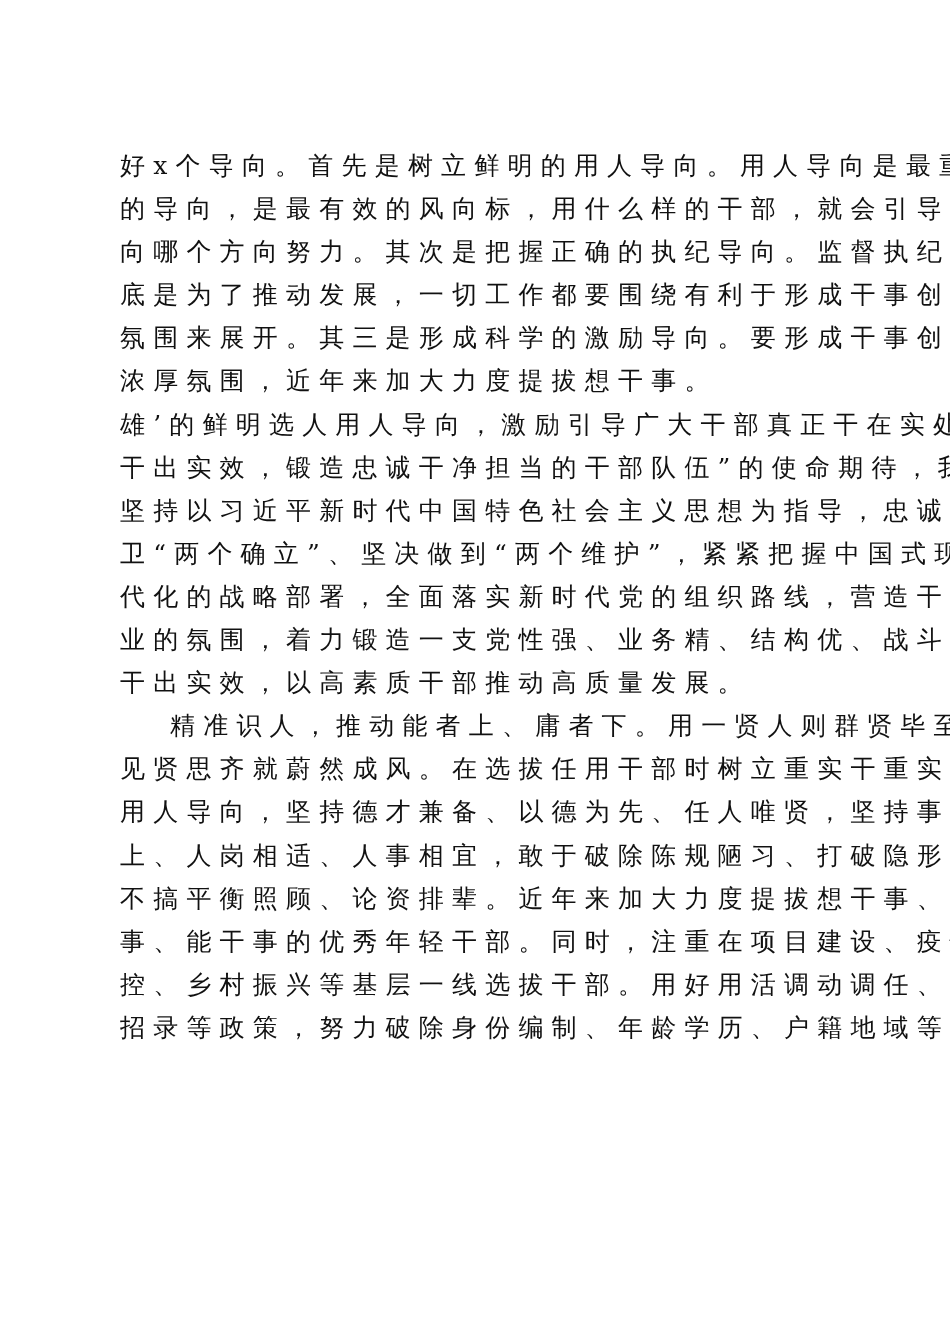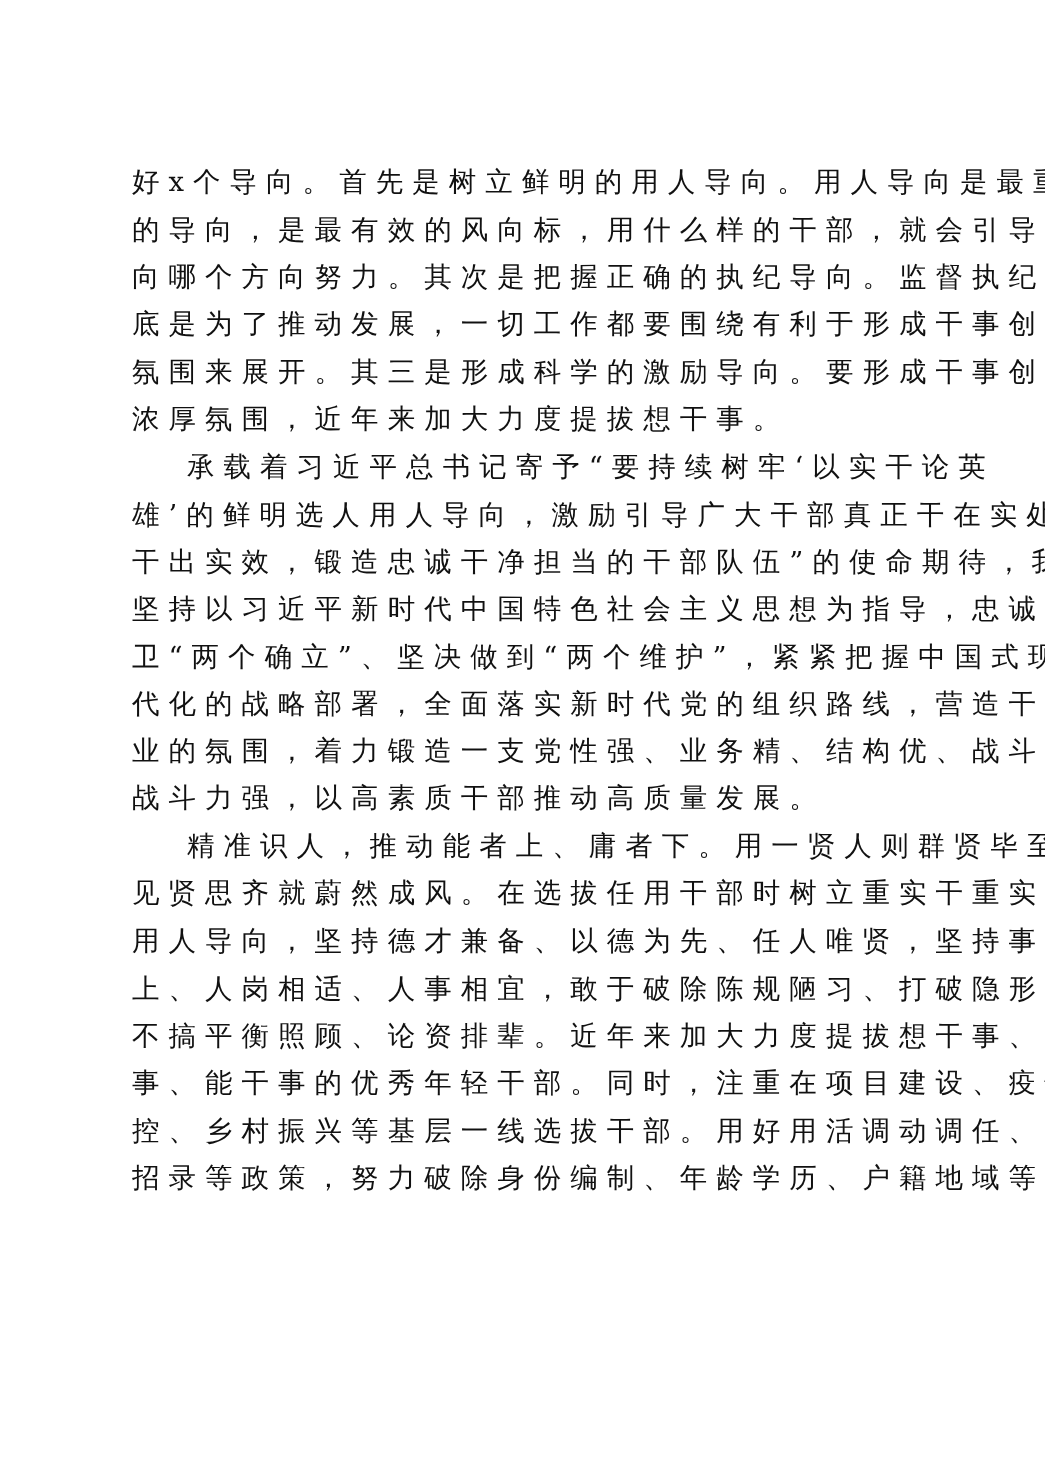--- a/index.html
+++ b/index.html
@@ -44,28 +44,27 @@
   <div class="paragraph">
     <div class="line">好x个导向。首先是树立鲜明的用人导向。用人导向是最重要</div>
     <div class="line">的导向，是最有效的风向标，用什么样的干部，就会引导干部</div>
     <div class="line">向哪个方向努力。其次是把握正确的执纪导向。监督执纪说到</div>
     <div class="line">底是为了推动发展，一切工作都要围绕有利于形成干事创业的</div>
     <div class="line">氛围来展开。其三是形成科学的激励导向。要形成干事创业的</div>
     <div class="line">浓厚氛围，近年来加大力度提拔想干事。</div>
   </div>
 
   <div class="paragraph">
-    <div class="line indent">承载着习近平总书记寄予“要持续树牢‘以实干论英</div>
     <div class="line">雄’的鲜明选人用人导向，激励引导广大干部真正干在实处、</div>
     <div class="line">干出实效，锻造忠诚干净担当的干部队伍”的使命期待，我县</div>
     <div class="line">坚持以习近平新时代中国特色社会主义思想为指导，忠诚捍</div>
     <div class="line">卫“两个确立”、坚决做到“两个维护”，紧紧把握中国式现</div>
     <div class="line">代化的战略部署，全面落实新时代党的组织路线，营造干事创</div>
     <div class="line">业的氛围，着力锻造一支党性强、业务精、结构优、战斗力强</div>
-    <div class="line">战斗力强，以高素质干部推动高质量发展。</div>
+    <div class="line">干出实效，以高素质干部推动高质量发展。</div>
   </div>
 
   <div class="paragraph">
     <div class="line indent">精准识人，推动能者上、庸者下。用一贤人则群贤毕至，</div>
     <div class="line">见贤思齐就蔚然成风。在选拔任用干部时树立重实干重实绩的</div>
     <div class="line">用人导向，坚持德才兼备、以德为先、任人唯贤，坚持事业为</div>
     <div class="line">上、人岗相适、人事相宜，敢于破除陈规陋习、打破隐形台阶，</div>
     <div class="line">不搞平衡照顾、论资排辈。近年来加大力度提拔想干事、敢干</div>
     <div class="line">事、能干事的优秀年轻干部。同时，注重在项目建设、疫情防</div>
     <div class="line">控、乡村振兴等基层一线选拔干部。用好用活调动调任、定向</div>

